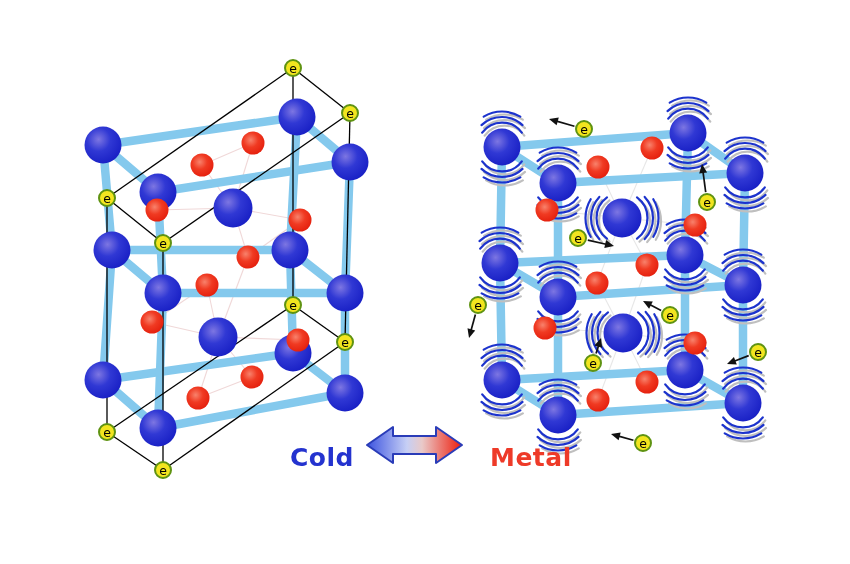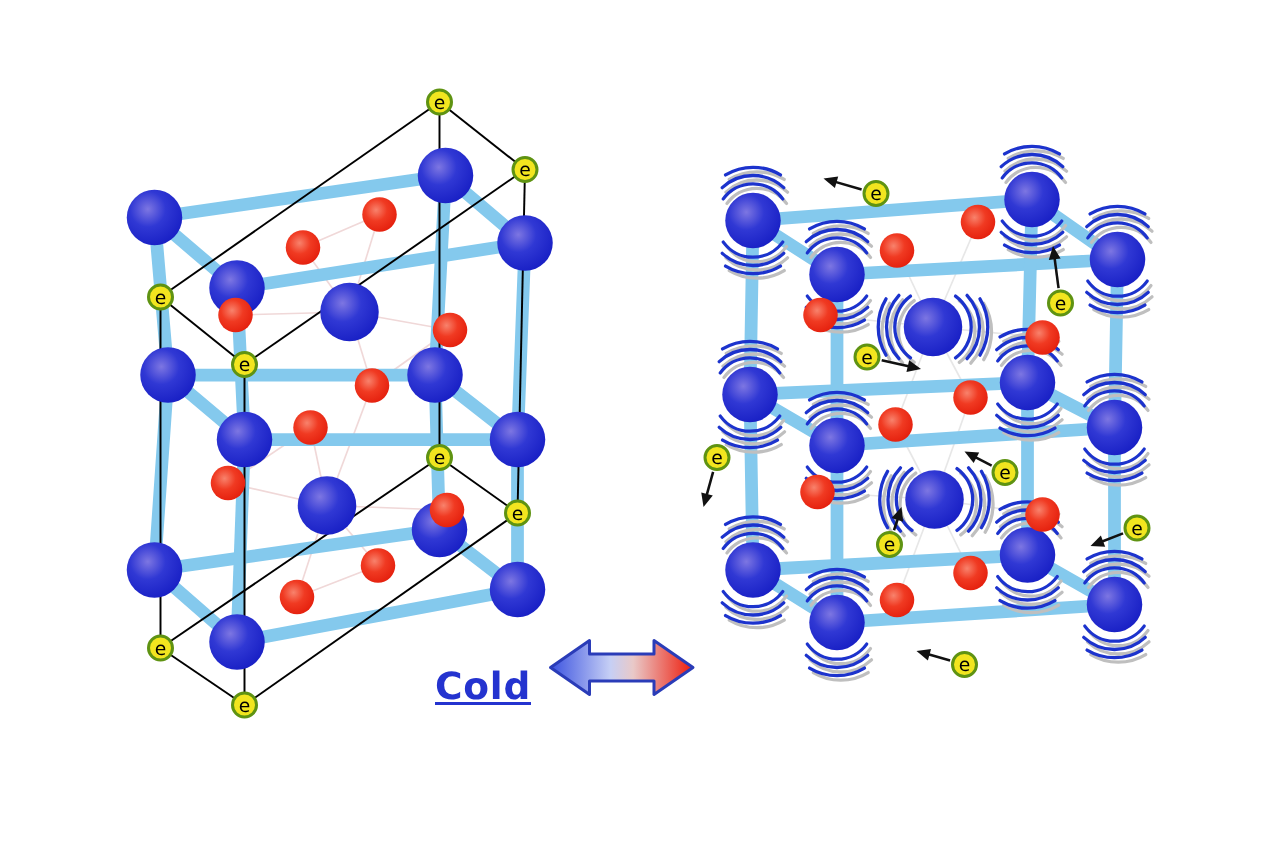--- a/index.html
+++ b/index.html
@@ -28,21 +28,20 @@
     font-size: 25px;
     line-height: 29px;
     letter-spacing: 0.5px;
     white-space: nowrap;
   }
   .label.cold {
     left: 168px;
     top: 443px;
     width: 186px;
     text-align: right;
-    text-decoration: underline;
   }
   .label.hot {
     left: 490px;
     top: 443px;
     text-align: left;
   }
 </style>
 </head>
 <body>
 
@@ -412,14 +411,15 @@
         <polygon points="611,434 620.7,432.6 618.6,440.3" fill="#111111"></polygon>
         <circle cx="643" cy="443" r="8" fill="#f2e51f" stroke="#5f9312" stroke-width="2"></circle>
         <text x="643" y="447.5" text-anchor="middle" font-family="&quot;DejaVu Sans&quot;, sans-serif" font-size="12.5" fill="#000000">e</text>
       </g>
       <polygon points="367,445 393,427 393,436 436,436 436,427 462,445 436,463 436,454 393,454 393,463" fill="url(#gradArrow)" stroke="#2a3cb8" stroke-width="2" stroke-linejoin="round"></polygon>
     </svg>
   <div class="label cold" style="color: rgb(36, 51, 207);">
     <div>Cold</div>
   </div>
   <div class="label hot" style="color: rgb(238, 58, 40);">
+    <div>Metal</div>
   </div>
 </div>
 
 </body></html>

